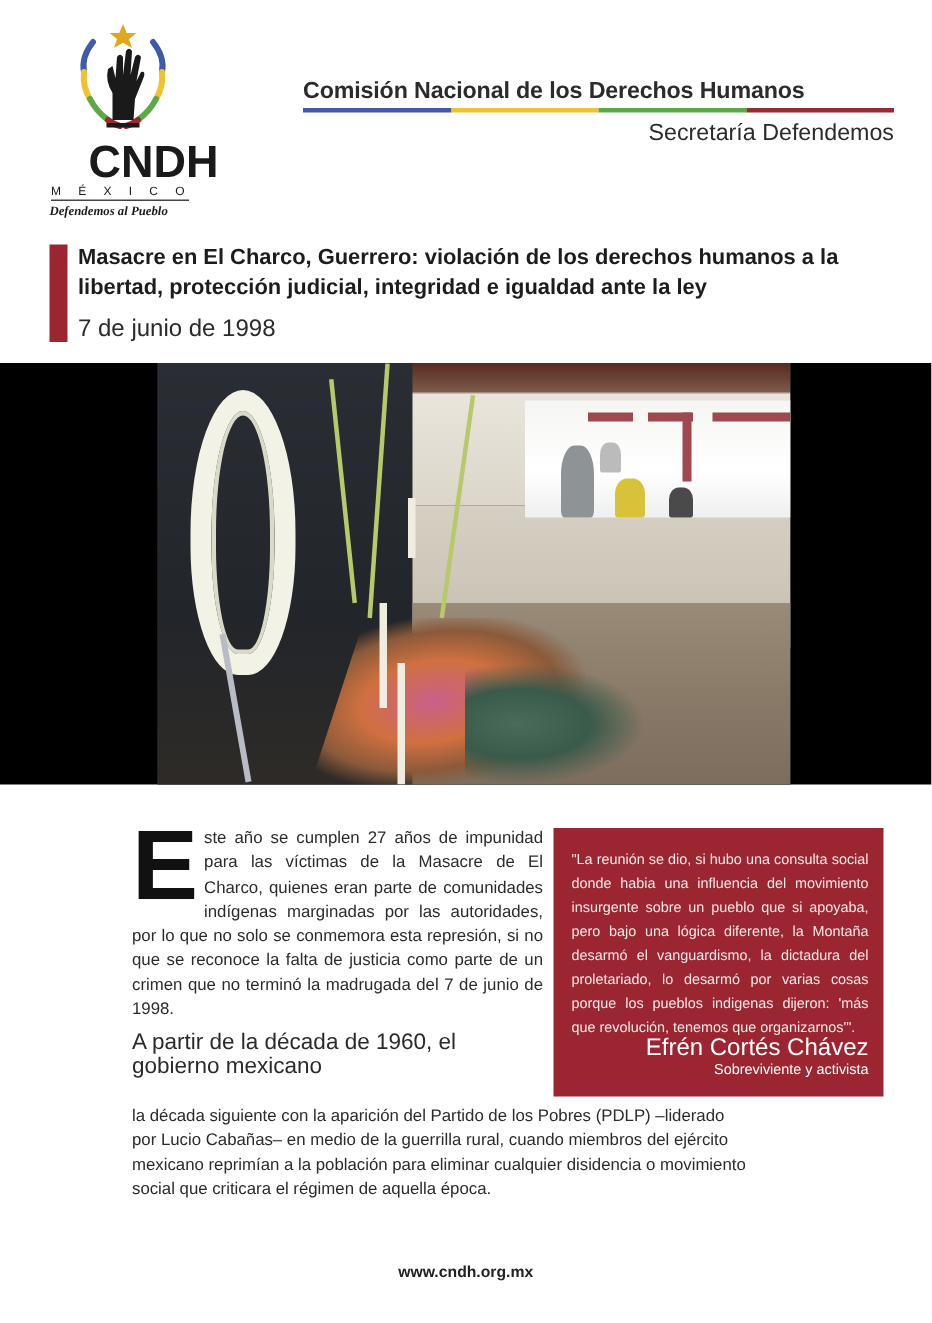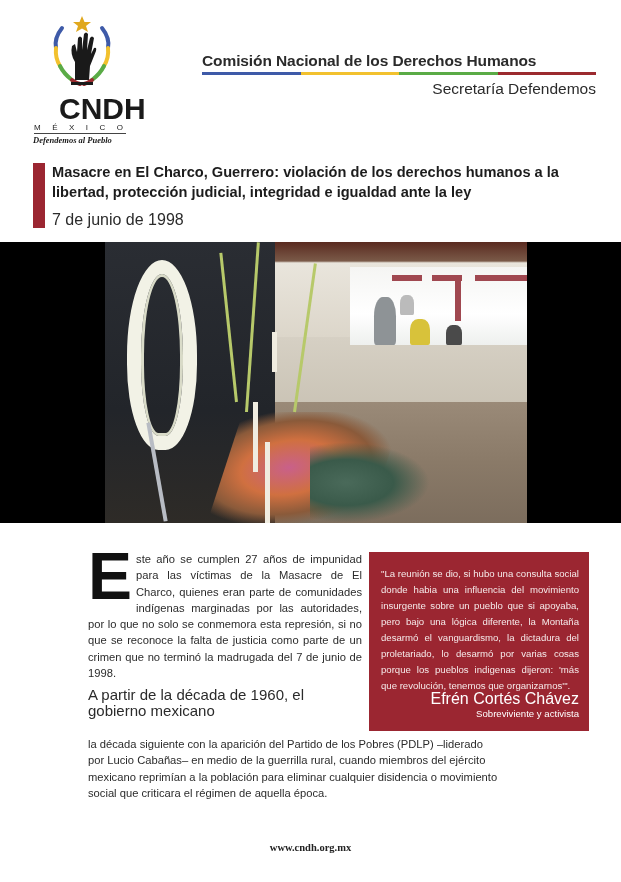--- a/index.html
+++ b/index.html
@@ -50,21 +50,21 @@
   .para2-full { position:absolute; left:88px; top:736px; width:470px; font-family:"Liberation Sans", sans-serif; font-size:11.2px; line-height:16.3px; color:#2b2b2b; }
   .para2-full div { white-space:nowrap; }
 
   
   .quote-box { position:absolute; left:369px; top:552px; width:220px; height:179px; padding:14px 10px 0 12px; color:#f5e9e9; }
   .quote-text { font-family:"Liberation Sans", sans-serif; font-size:9.6px; line-height:16px; text-align:justify; }
   .quote-author { position:absolute; right:10px; top:138px; font-family:"Liberation Sans", sans-serif; font-size:16px; color:#ffffff; white-space:nowrap; }
   .quote-role { position:absolute; right:10px; top:156px; font-family:"Liberation Sans", sans-serif; font-size:9.6px; color:#ffffff; white-space:nowrap; }
 
   
-  .footer-url { position:absolute; left:0; width:621px; top:842px; text-align:center; font-family:Liberation Serif, serif; font-weight:bold; font-size:10.5px; color:#222; }
+  .footer-url { position:absolute; left:0; width:621px; top:842px; text-align:center; font-family:Liberation Sans, sans-serif; font-weight:bold; font-size:10.5px; color:#222; }
 </style>
 </head>
 <body>
 
 <div class="logo">
   <svg width="80" height="80" viewBox="0 0 80 80">
 
     <polygon points="40,2 42.5,8 49,8 44,12 46,18 40,14.5 34,18 36,12 31,8 37.5,8" fill="#e0a81e"></polygon>
 
     <g stroke-width="4" stroke-linecap="round" fill="none">

